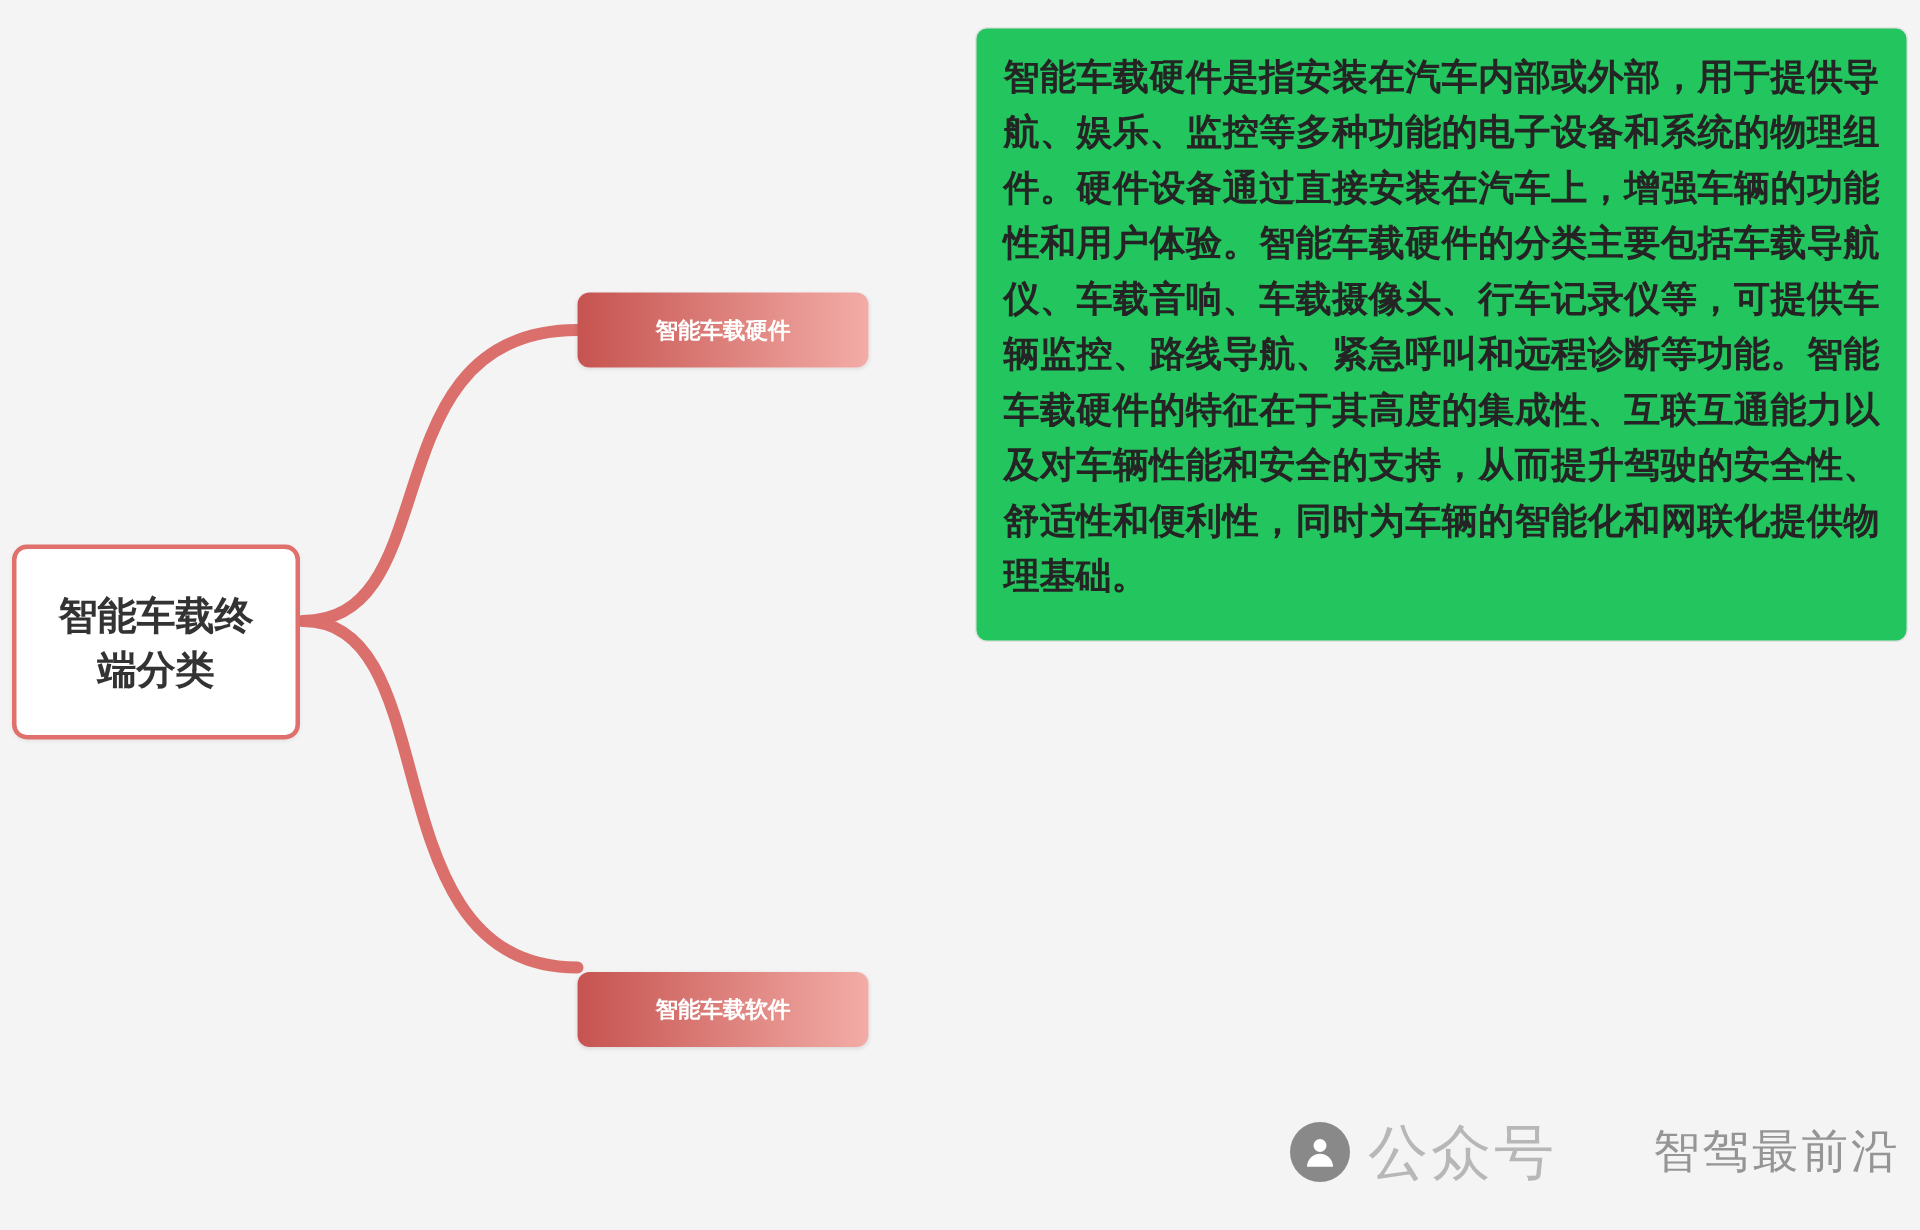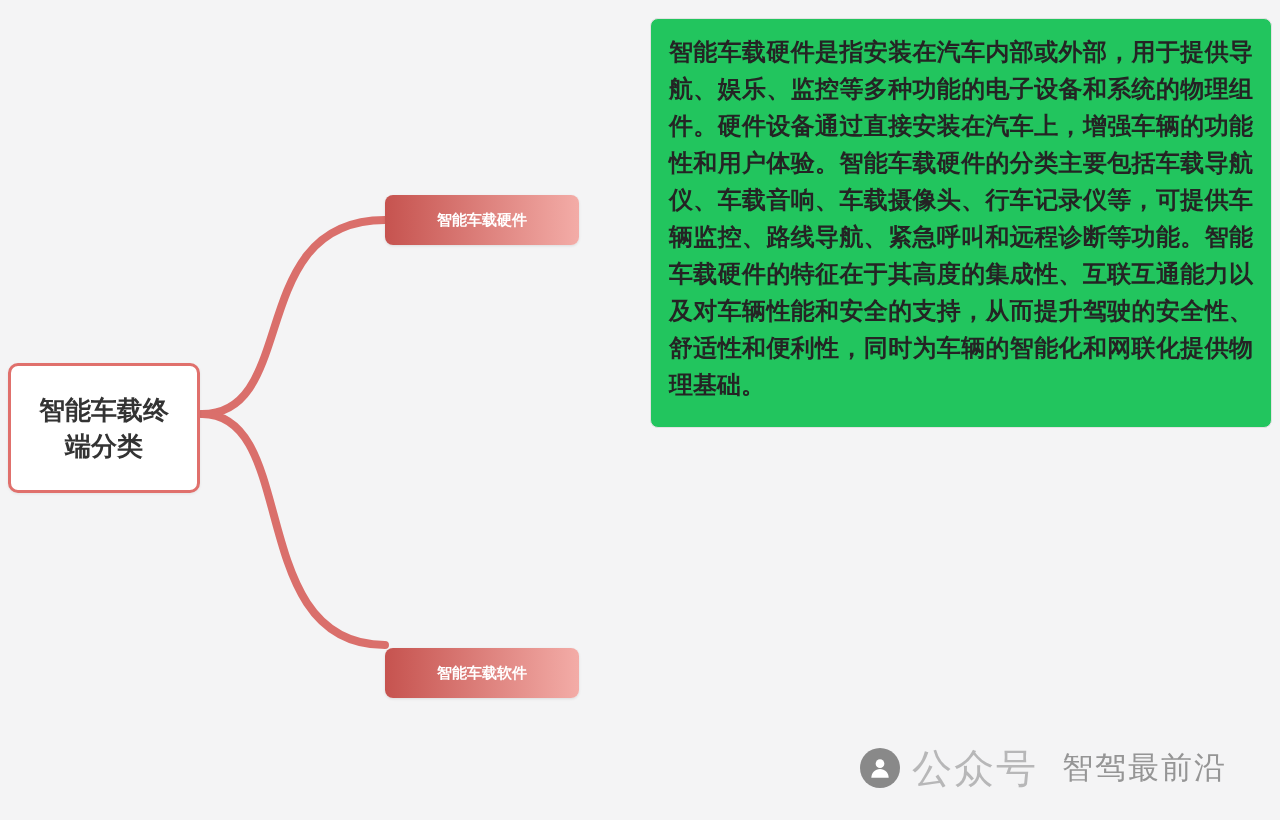--- a/index.html
+++ b/index.html
@@ -101,21 +101,21 @@
     flex: 0 0 auto;
   }
   .wm-badge {
     margin-left: 12px;
     font-size: 40px;
     color: rgba(150, 150, 150, 0.65);
     letter-spacing: 2px;
     white-space: nowrap;
   }
   .wm-text {
-    margin-left: 24px;
+    margin-left: 64px;
     font-size: 31px;
     color: rgba(125, 125, 125, 0.80);
     letter-spacing: 2px;
     white-space: nowrap;
   }
 </style>
 </head>
 <body>
 
 <div class="canvas">

